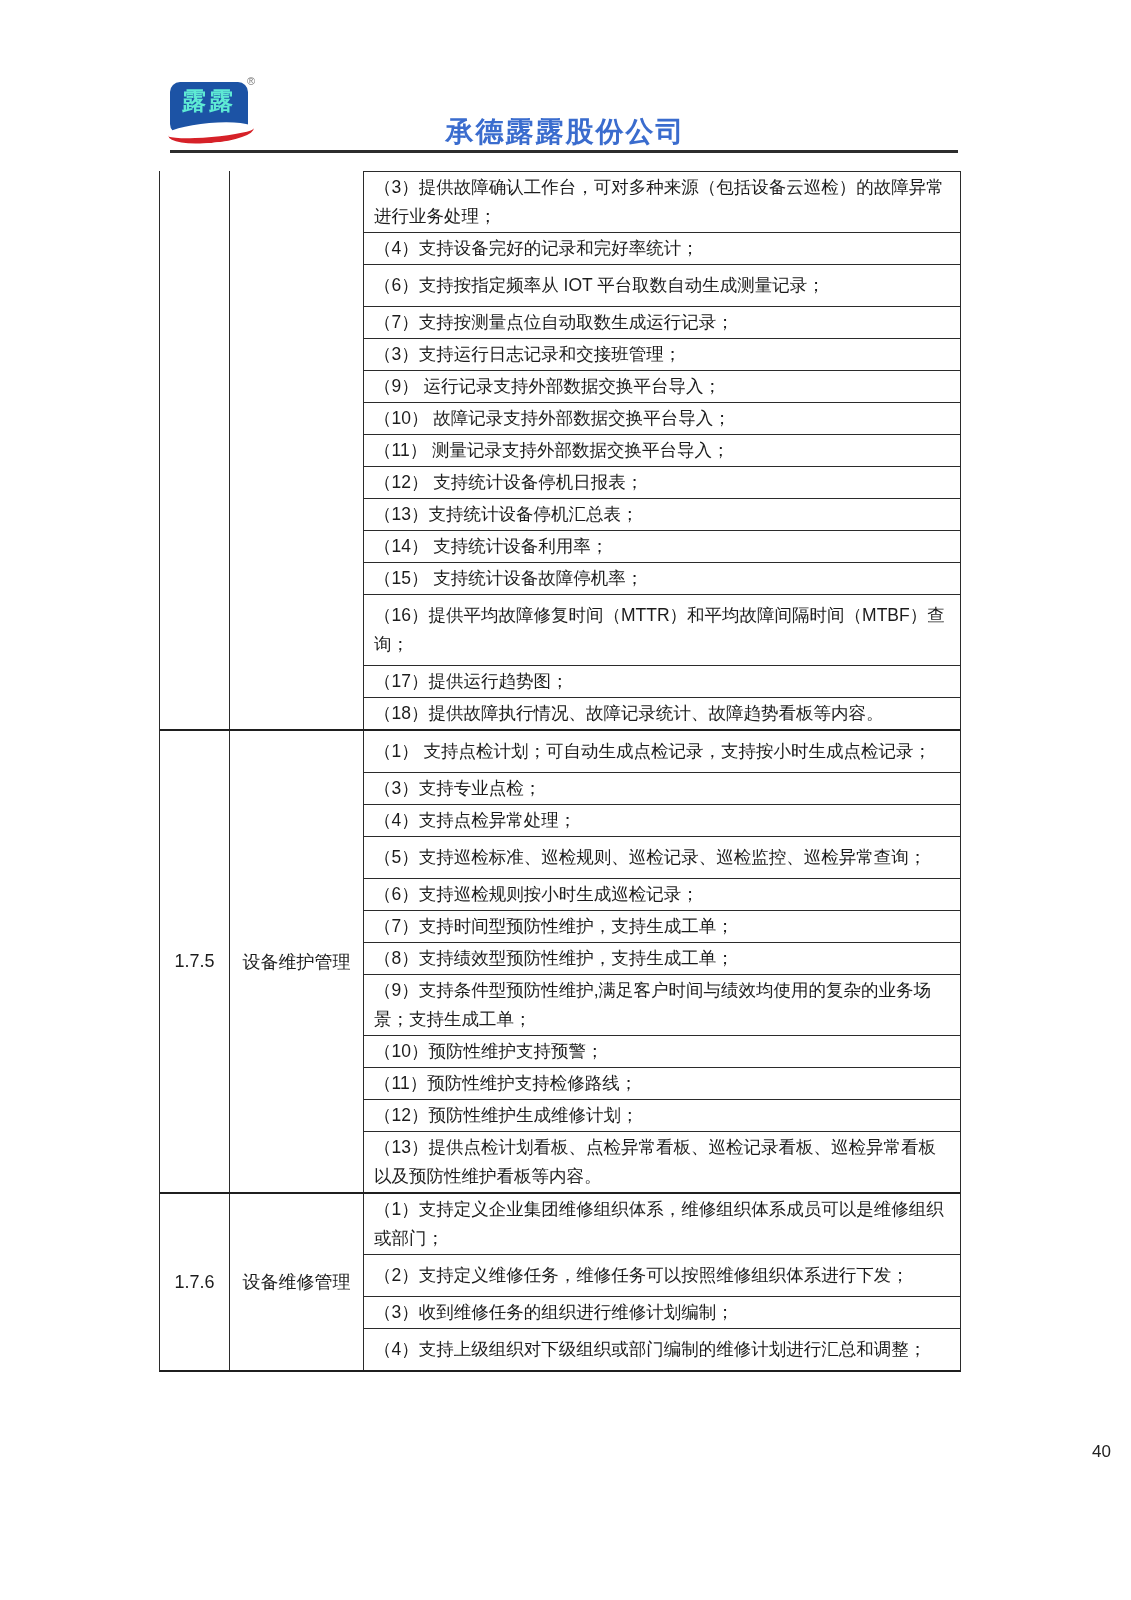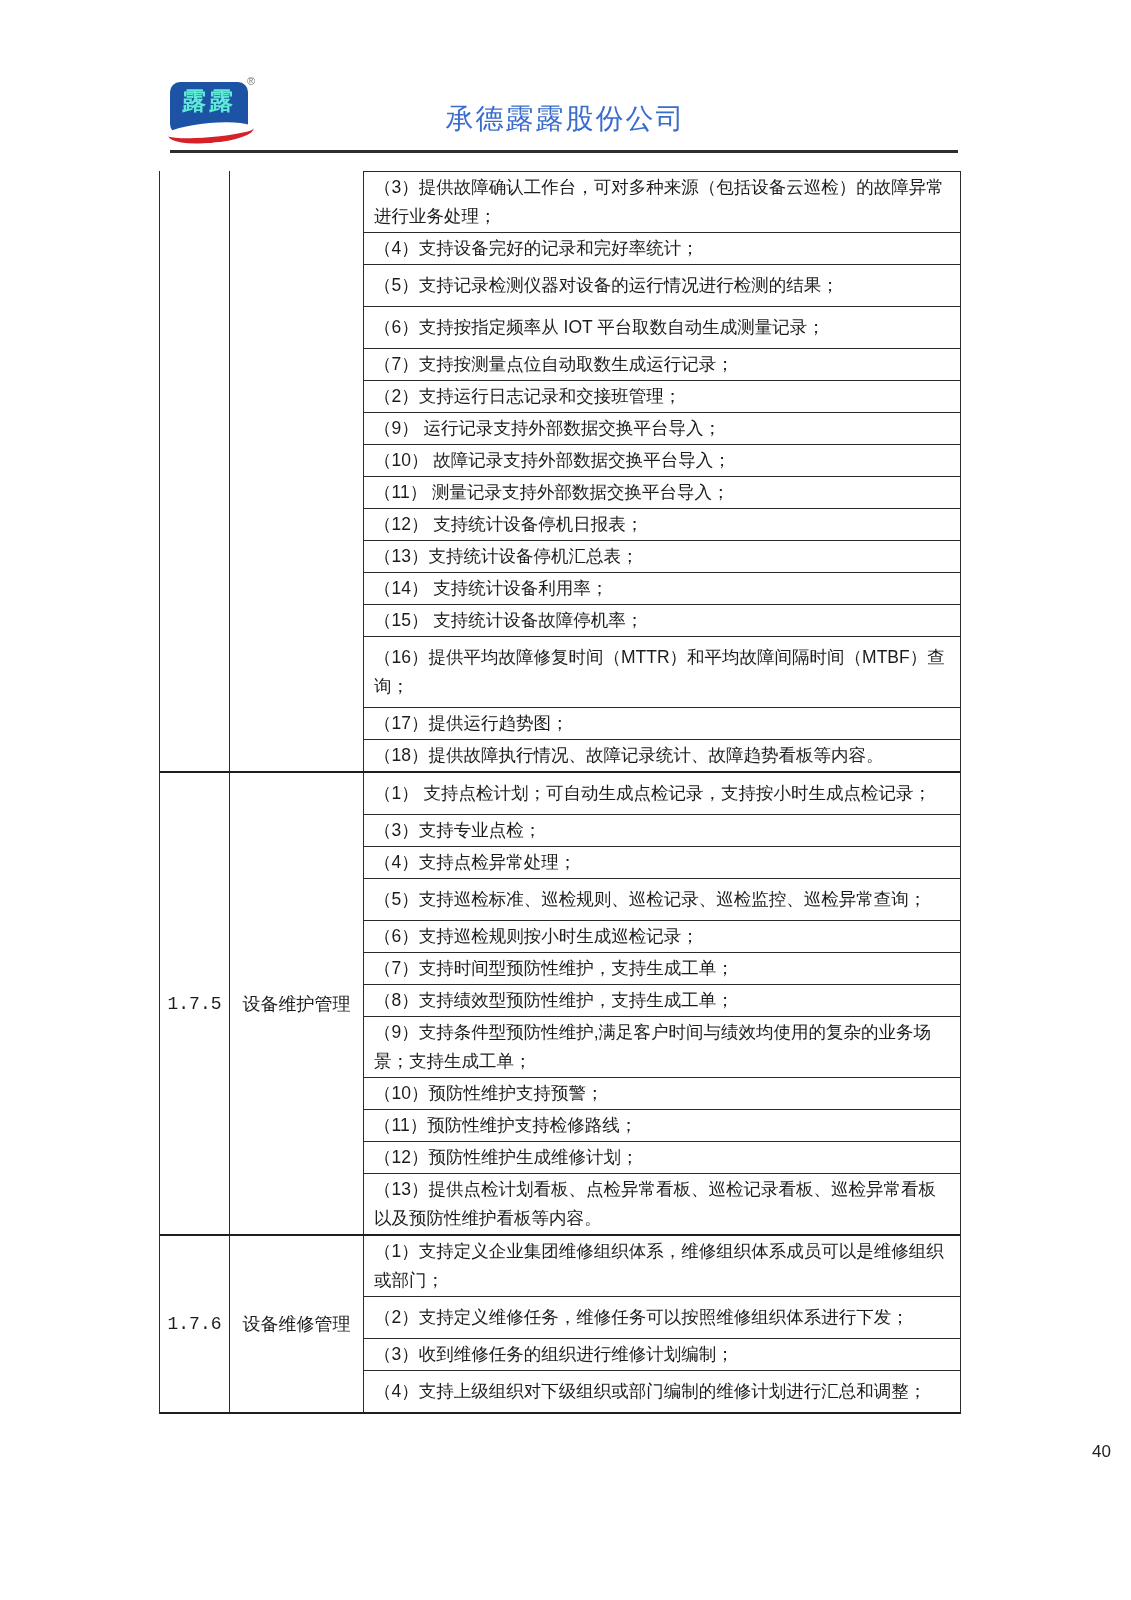--- a/index.html
+++ b/index.html
@@ -33,23 +33,23 @@
     border-radius:50%;transform:rotate(-5deg);
   }
   .logo-wave-red{
     position:absolute;left:-2px;bottom:-9px;
     width:86px;height:16px;
     border-radius:50%;
     border-bottom:6px solid #d62128;
     transform:rotate(-5deg);
   }
   .company-name{
-    position:absolute;left:0;right:0;top:96px;margin:4px;
+    position:absolute;left:0;right:0;top:96px;margin:17px;
     text-align:center;
-    font-size:28px;font-weight:normal;letter-spacing:2px;
+    font-size:28px;font-weight:bold;letter-spacing:2px;
     color:#3a6cce;
   }
   .header-rule{
     position:absolute;left:170px;top:150px;
     width:788px;height:3px;background:#2d2d2d;
   }
   
   .doc-table{
     position:absolute;left:159px;top:171px;
     width:802px;
@@ -59,21 +59,20 @@
     box-sizing:border-box;
   }
   .group{display:flex;border-top:2px solid #1f1f1f;}
   .group:first-child{border-top:none;}
   .cell{box-sizing:border-box;}
   .cell-num{
     width:70px;flex:none;
     display:flex;align-items:center;justify-content:center;
     border-right:1px solid #2b2b2b;
     font-size:18px;
-    font-family:Liberation Mono, monospace;
   }
   .cell-cat{
     width:134px;flex:none;
     display:flex;align-items:center;justify-content:center;
     border-right:1px solid #2b2b2b;
     font-size:18px;
   }
   .reqs{flex:1;display:flex;flex-direction:column;min-width:0;}
   .req{
     padding:1px 12px 1px 10px;
@@ -106,24 +105,23 @@
     <div class="header-rule"></div>
   </header>
 
   <div class="doc-table" id="doc-table">
       <div class="group">
         <div class="cell cell-num"></div>
         <div class="cell cell-cat"></div>
         <div class="reqs">
           <div class="req">（3）提供故障确认工作台，可对多种来源（包括设备云巡检）的故障异常进行业务处理；</div>
           <div class="req">（4）支持设备完好的记录和完好率统计；</div>
-          <div class="req tall">（5）支持记录检测仪器对设备的运行情况进行检测的结果；</div>
           <div class="req tall">（6）支持按指定频率从 IOT 平台取数自动生成测量记录；</div>
           <div class="req">（7）支持按测量点位自动取数生成运行记录；</div>
-          <div class="req">（2）支持运行日志记录和交接班管理；</div>
+          <div class="req">（3）支持运行日志记录和交接班管理；</div>
           <div class="req">（9） 运行记录支持外部数据交换平台导入；</div>
           <div class="req">（10） 故障记录支持外部数据交换平台导入；</div>
           <div class="req">（11） 测量记录支持外部数据交换平台导入；</div>
           <div class="req">（12） 支持统计设备停机日报表；</div>
           <div class="req">（13）支持统计设备停机汇总表；</div>
           <div class="req">（14） 支持统计设备利用率；</div>
           <div class="req">（15） 支持统计设备故障停机率；</div>
           <div class="req tall">（16）提供平均故障修复时间（MTTR）和平均故障间隔时间（MTBF）查询；</div>
           <div class="req">（17）提供运行趋势图；</div>
           <div class="req">（18）提供故障执行情况、故障记录统计、故障趋势看板等内容。</div>

